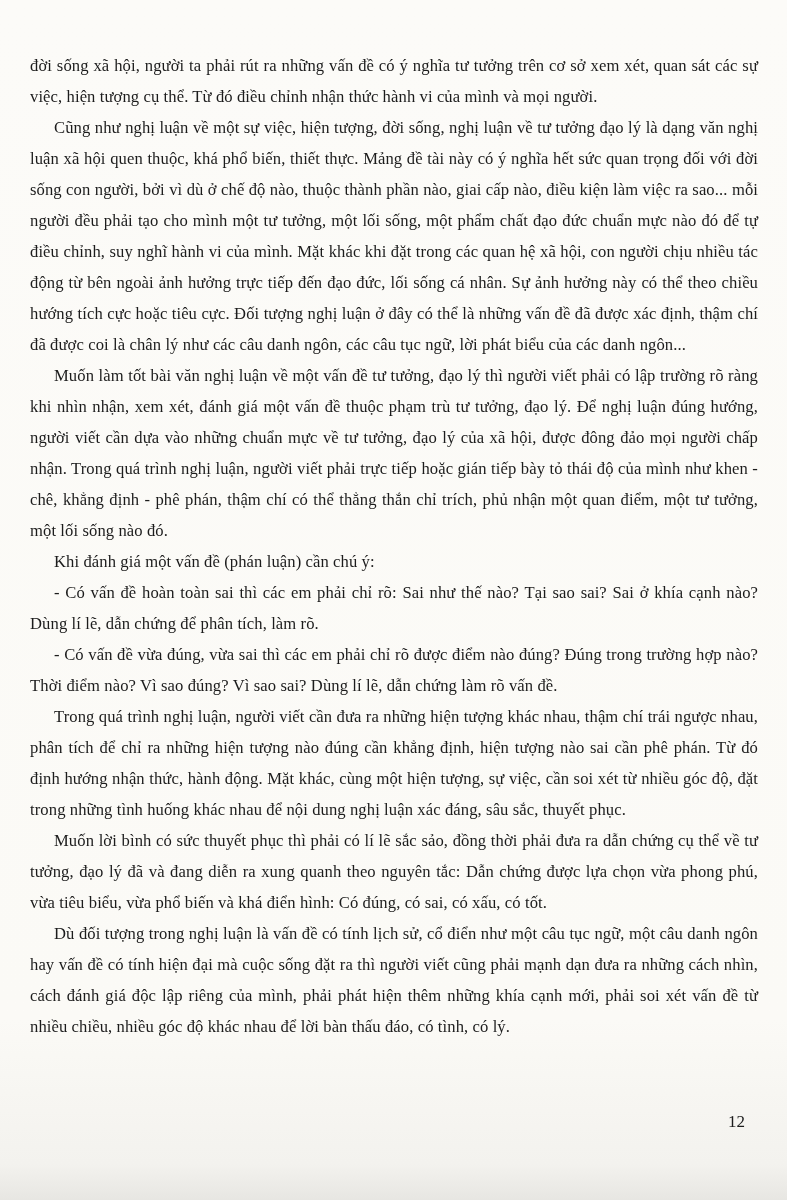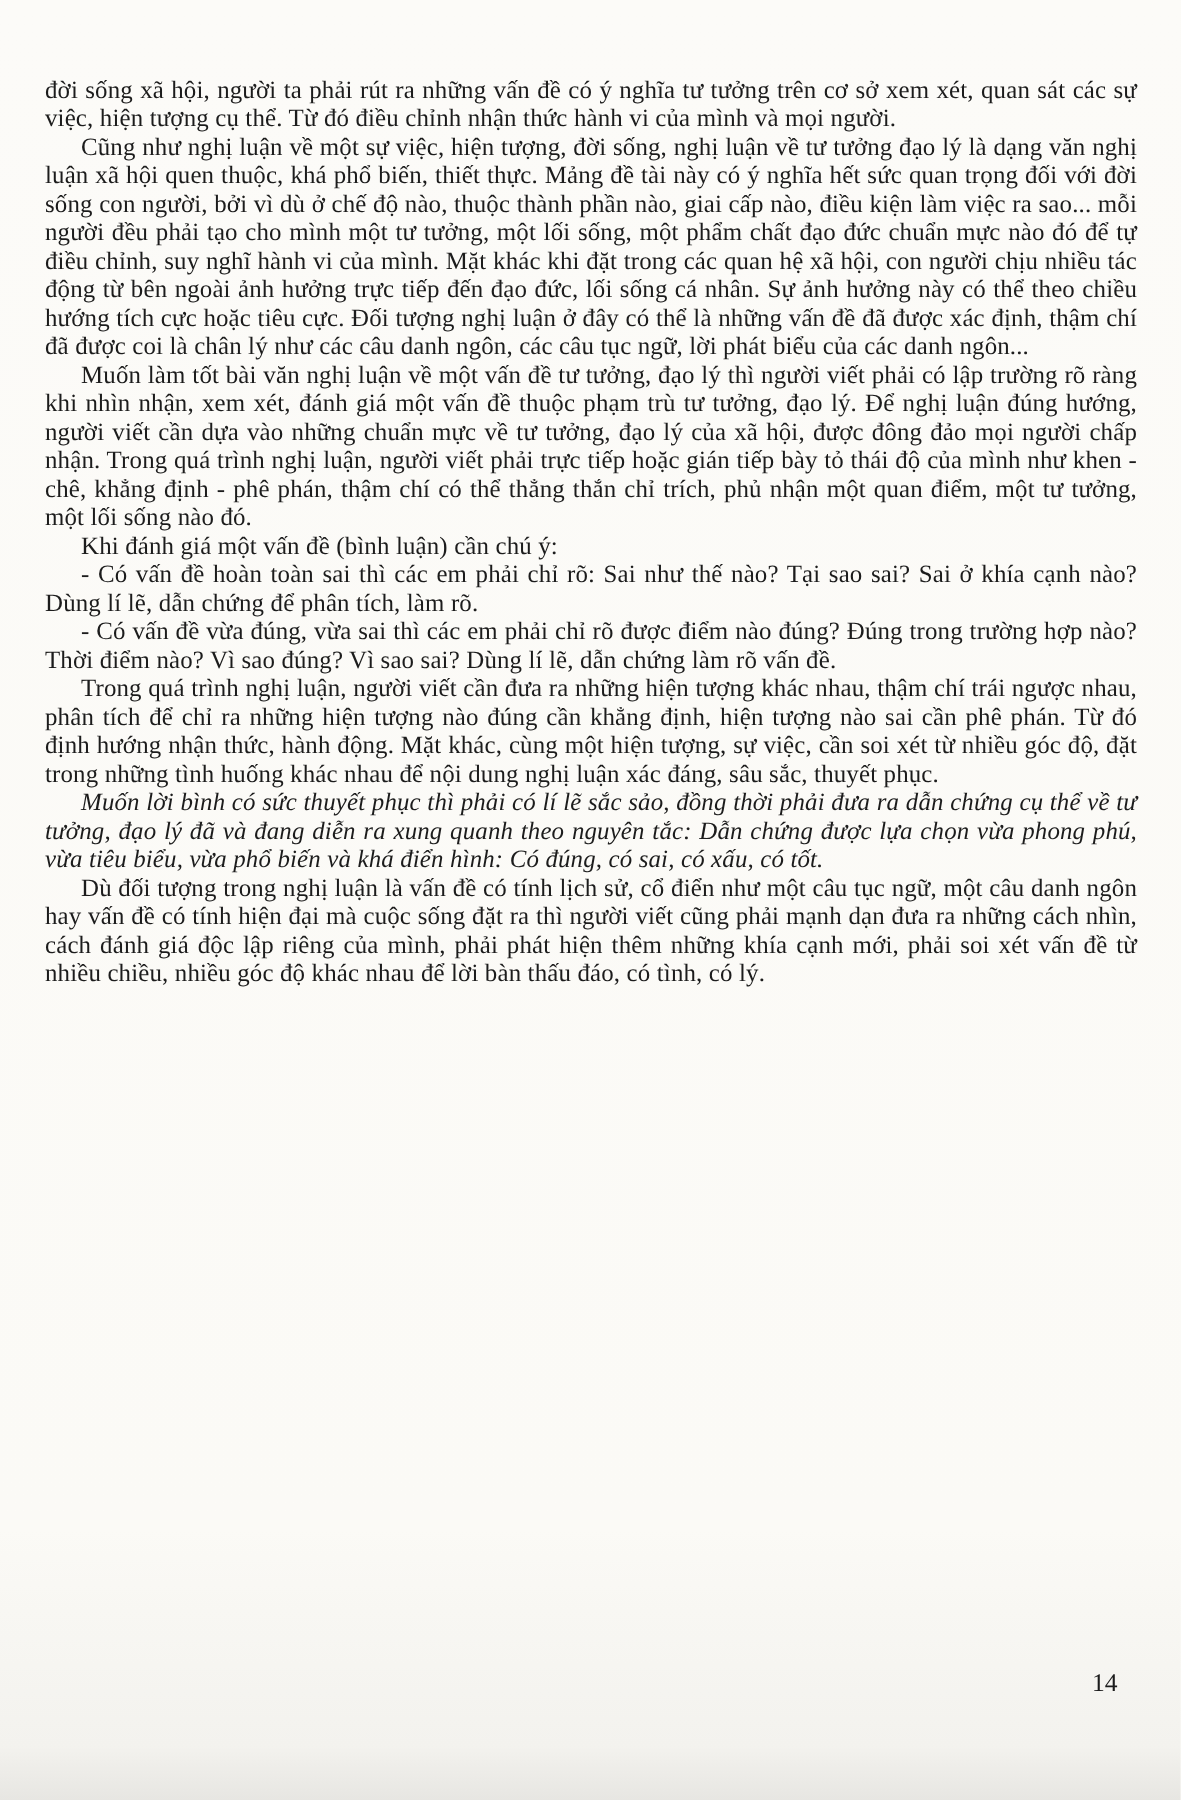--- a/index.html
+++ b/index.html
@@ -20,52 +20,51 @@
     position: absolute;
     inset: 0;
     background: linear-gradient(180deg, #fcfbf8 0%, #fbfaf6 85%, #f3f2ee 97%, #e7e6e2 100%);
   }
   .text-block {
     position: absolute;
     left: 30px;
     top: 50px;
     width: 728px;
     font-size: 16.6px;
-    line-height: 19px;
+    line-height: 31px;
     text-align: justify;
     letter-spacing: 0.1px;
   }
   .text-block p {
     margin: 0;
     padding: 0;
     text-indent: 24px;
   }
   .text-block p.no-indent {
     text-indent: 0;
   }
   .text-block p.italic {
-    font-style: italic;
   }
   .page-number {
     position: absolute;
     right: 42px;
     top: 1112px;
     font-size: 17px;
     color: #1c1c1c;
   }
 </style>
 </head>
 <body>
 
 <div class="scan-page">
   <div class="text-block">
     <p class="no-indent">đời sống xã hội, người ta phải rút ra những vấn đề có ý nghĩa tư tưởng trên cơ sở xem xét, quan sát các sự việc, hiện tượng cụ thể. Từ đó điều chỉnh nhận thức hành vi của mình và mọi người.</p>
     <p>Cũng như nghị luận về một sự việc, hiện tượng, đời sống, nghị luận về tư tưởng đạo lý là dạng văn nghị luận xã hội quen thuộc, khá phổ biến, thiết thực. Mảng đề tài này có ý nghĩa hết sức quan trọng đối với đời sống con người, bởi vì dù ở chế độ nào, thuộc thành phần nào, giai cấp nào, điều kiện làm việc ra sao... mỗi người đều phải tạo cho mình một tư tưởng, một lối sống, một phẩm chất đạo đức chuẩn mực nào đó để tự điều chỉnh, suy nghĩ hành vi của mình. Mặt khác khi đặt trong các quan hệ xã hội, con người chịu nhiều tác động từ bên ngoài ảnh hưởng trực tiếp đến đạo đức, lối sống cá nhân. Sự ảnh hưởng này có thể theo chiều hướng tích cực hoặc tiêu cực. Đối tượng nghị luận ở đây có thể là những vấn đề đã được xác định, thậm chí đã được coi là chân lý như các câu danh ngôn, các câu tục ngữ, lời phát biểu của các danh ngôn...</p>
     <p>Muốn làm tốt bài văn nghị luận về một vấn đề tư tưởng, đạo lý thì người viết phải có lập trường rõ ràng khi nhìn nhận, xem xét, đánh giá một vấn đề thuộc phạm trù tư tưởng, đạo lý. Để nghị luận đúng hướng, người viết cần dựa vào những chuẩn mực về tư tưởng, đạo lý của xã hội, được đông đảo mọi người chấp nhận. Trong quá trình nghị luận, người viết phải trực tiếp hoặc gián tiếp bày tỏ thái độ của mình như khen - chê, khẳng định - phê phán, thậm chí có thể thẳng thắn chỉ trích, phủ nhận một quan điểm, một tư tưởng, một lối sống nào đó.</p>
-    <p>Khi đánh giá một vấn đề (bình luận) cần chú ý:</p>
+    <p>Khi đánh giá một vấn đề (phán luận) cần chú ý:</p>
     <p>- Có vấn đề hoàn toàn sai thì các em phải chỉ rõ: Sai như thế nào? Tại sao sai? Sai ở khía cạnh nào? Dùng lí lẽ, dẫn chứng để phân tích, làm rõ.</p>
     <p>- Có vấn đề vừa đúng, vừa sai thì các em phải chỉ rõ được điểm nào đúng? Đúng trong trường hợp nào? Thời điểm nào? Vì sao đúng? Vì sao sai? Dùng lí lẽ, dẫn chứng làm rõ vấn đề.</p>
     <p>Trong quá trình nghị luận, người viết cần đưa ra những hiện tượng khác nhau, thậm chí trái ngược nhau, phân tích để chỉ ra những hiện tượng nào đúng cần khẳng định, hiện tượng nào sai cần phê phán. Từ đó định hướng nhận thức, hành động. Mặt khác, cùng một hiện tượng, sự việc, cần soi xét từ nhiều góc độ, đặt trong những tình huống khác nhau để nội dung nghị luận xác đáng, sâu sắc, thuyết phục.</p>
     <p class="italic">Muốn lời bình có sức thuyết phục thì phải có lí lẽ sắc sảo, đồng thời phải đưa ra dẫn chứng cụ thể về tư tưởng, đạo lý đã và đang diễn ra xung quanh theo nguyên tắc: Dẫn chứng được lựa chọn vừa phong phú, vừa tiêu biểu, vừa phổ biến và khá điển hình: Có đúng, có sai, có xấu, có tốt.</p>
     <p>Dù đối tượng trong nghị luận là vấn đề có tính lịch sử, cổ điển như một câu tục ngữ, một câu danh ngôn hay vấn đề có tính hiện đại mà cuộc sống đặt ra thì người viết cũng phải mạnh dạn đưa ra những cách nhìn, cách đánh giá độc lập riêng của mình, phải phát hiện thêm những khía cạnh mới, phải soi xét vấn đề từ nhiều chiều, nhiều góc độ khác nhau để lời bàn thấu đáo, có tình, có lý.</p>
   </div>
-  <div class="page-number">14</div>
+  <div class="page-number">12</div>
 </div>
 
 </body></html>

